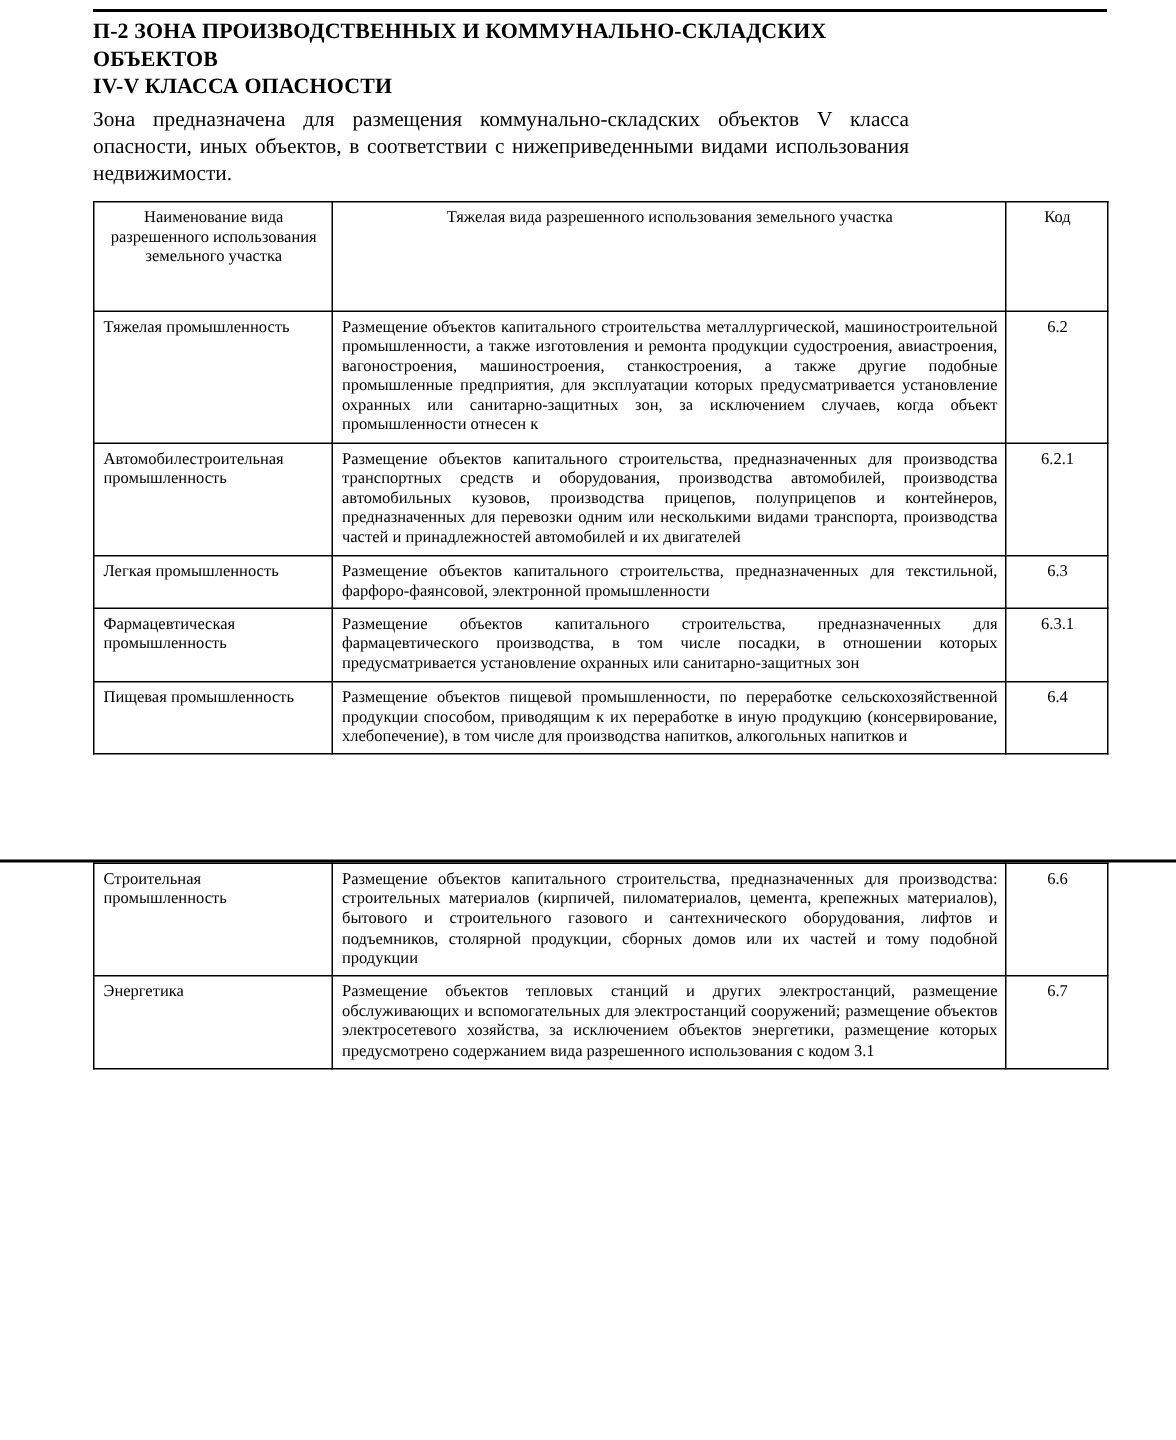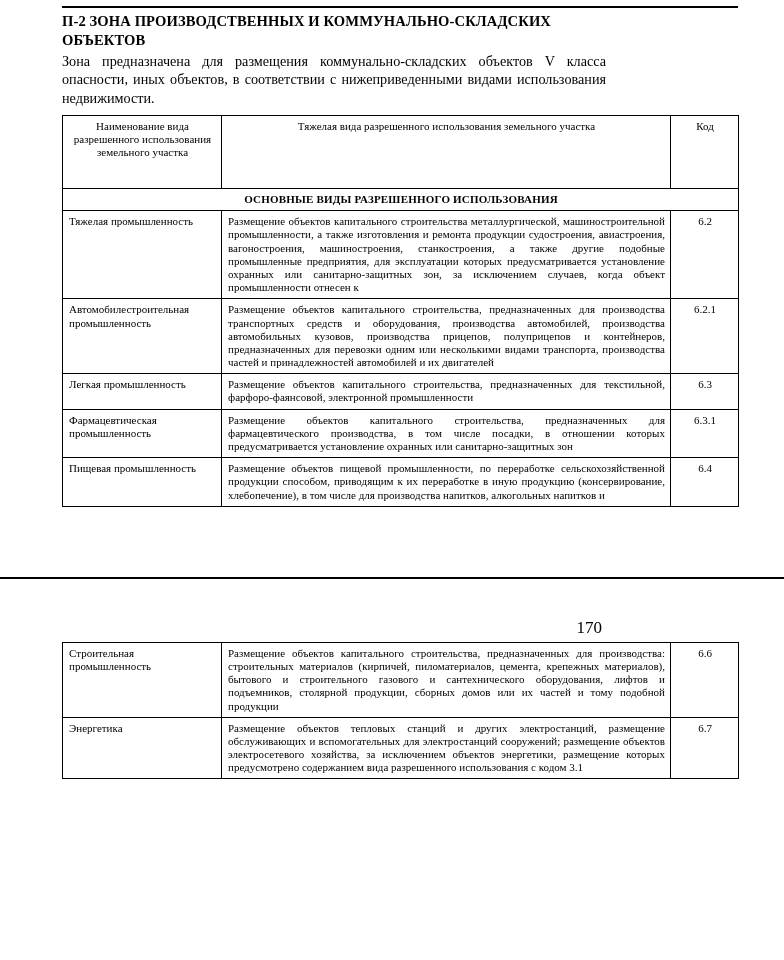--- a/index.html
+++ b/index.html
@@ -125,41 +125,39 @@
 </style>
 </head>
 <body>
 
 <div class="page">
   <div class="page-top-rule"></div>
   <div class="content">
 
     <h1 class="doc-title">
       <span>П-2 ЗОНА ПРОИЗВОДСТВЕННЫХ И КОММУНАЛЬНО-СКЛАДСКИХ ОБЪЕКТОВ</span><br>
+      <span>IV-V КЛАССА ОПАСНОСТИ</span>
     </h1>
 
     <p class="intro">Зона предназначена для размещения коммунально-складских объектов V класса опасности, иных объектов, в соответствии с нижеприведенными видами использования недвижимости.</p>
 
     <table class="vri">
       <colgroup>
         <col class="c-name">
         <col class="c-desc">
         <col class="c-code">
       </colgroup>
       <thead>
         <tr>
           <th class="head-cell">Наименование вида разрешенного использования земельного участка</th>
           <th class="head-cell">Тяжелая вида разрешенного использования земельного участка</th>
           <th class="head-cell">Код</th>
         </tr>
       </thead>
       <tbody>
-        <tr>
-          <td class="section-title" colspan="3">ОСНОВНЫЕ ВИДЫ РАЗРЕШЕННОГО ИСПОЛЬЗОВАНИЯ</td>
-        </tr>
 
         <tr>
           <td class="name-cell">Тяжелая промышленность</td>
           <td class="desc-cell">Размещение объектов капитального строительства металлургической, машиностроительной промышленности, а также изготовления и ремонта продукции судостроения, авиастроения, вагоностроения, машиностроения, станкостроения, а также другие подобные промышленные предприятия, для эксплуатации которых предусматривается установление охранных или санитарно-защитных зон, за исключением случаев, когда объект промышленности отнесен к</td>
           <td class="code-cell">6.2</td>
         </tr>
 
         <tr>
           <td class="name-cell">Автомобилестроительная промышленность</td>
           <td class="desc-cell">Размещение объектов капитального строительства, предназначенных для производства транспортных средств и оборудования, производства автомобилей, производства автомобильных кузовов, производства прицепов, полуприцепов и контейнеров, предназначенных для перевозки одним или несколькими видами транспорта, производства частей и принадлежностей автомобилей и их двигателей</td>
@@ -190,21 +188,20 @@
             </td>
         </tr>
       </tbody>
     </table>
   </div>
 
   <div class="page-gap"></div>
   <div class="sep-rule"></div>
 
   <div class="page2">
-    <div class="folio">170</div>
 
     <table class="vri">
       <colgroup>
         <col class="c-name">
         <col class="c-desc">
         <col class="c-code">
       </colgroup>
       <tbody>
         <tr>
           <td class="name-cell">Строительная промышленность</td>

